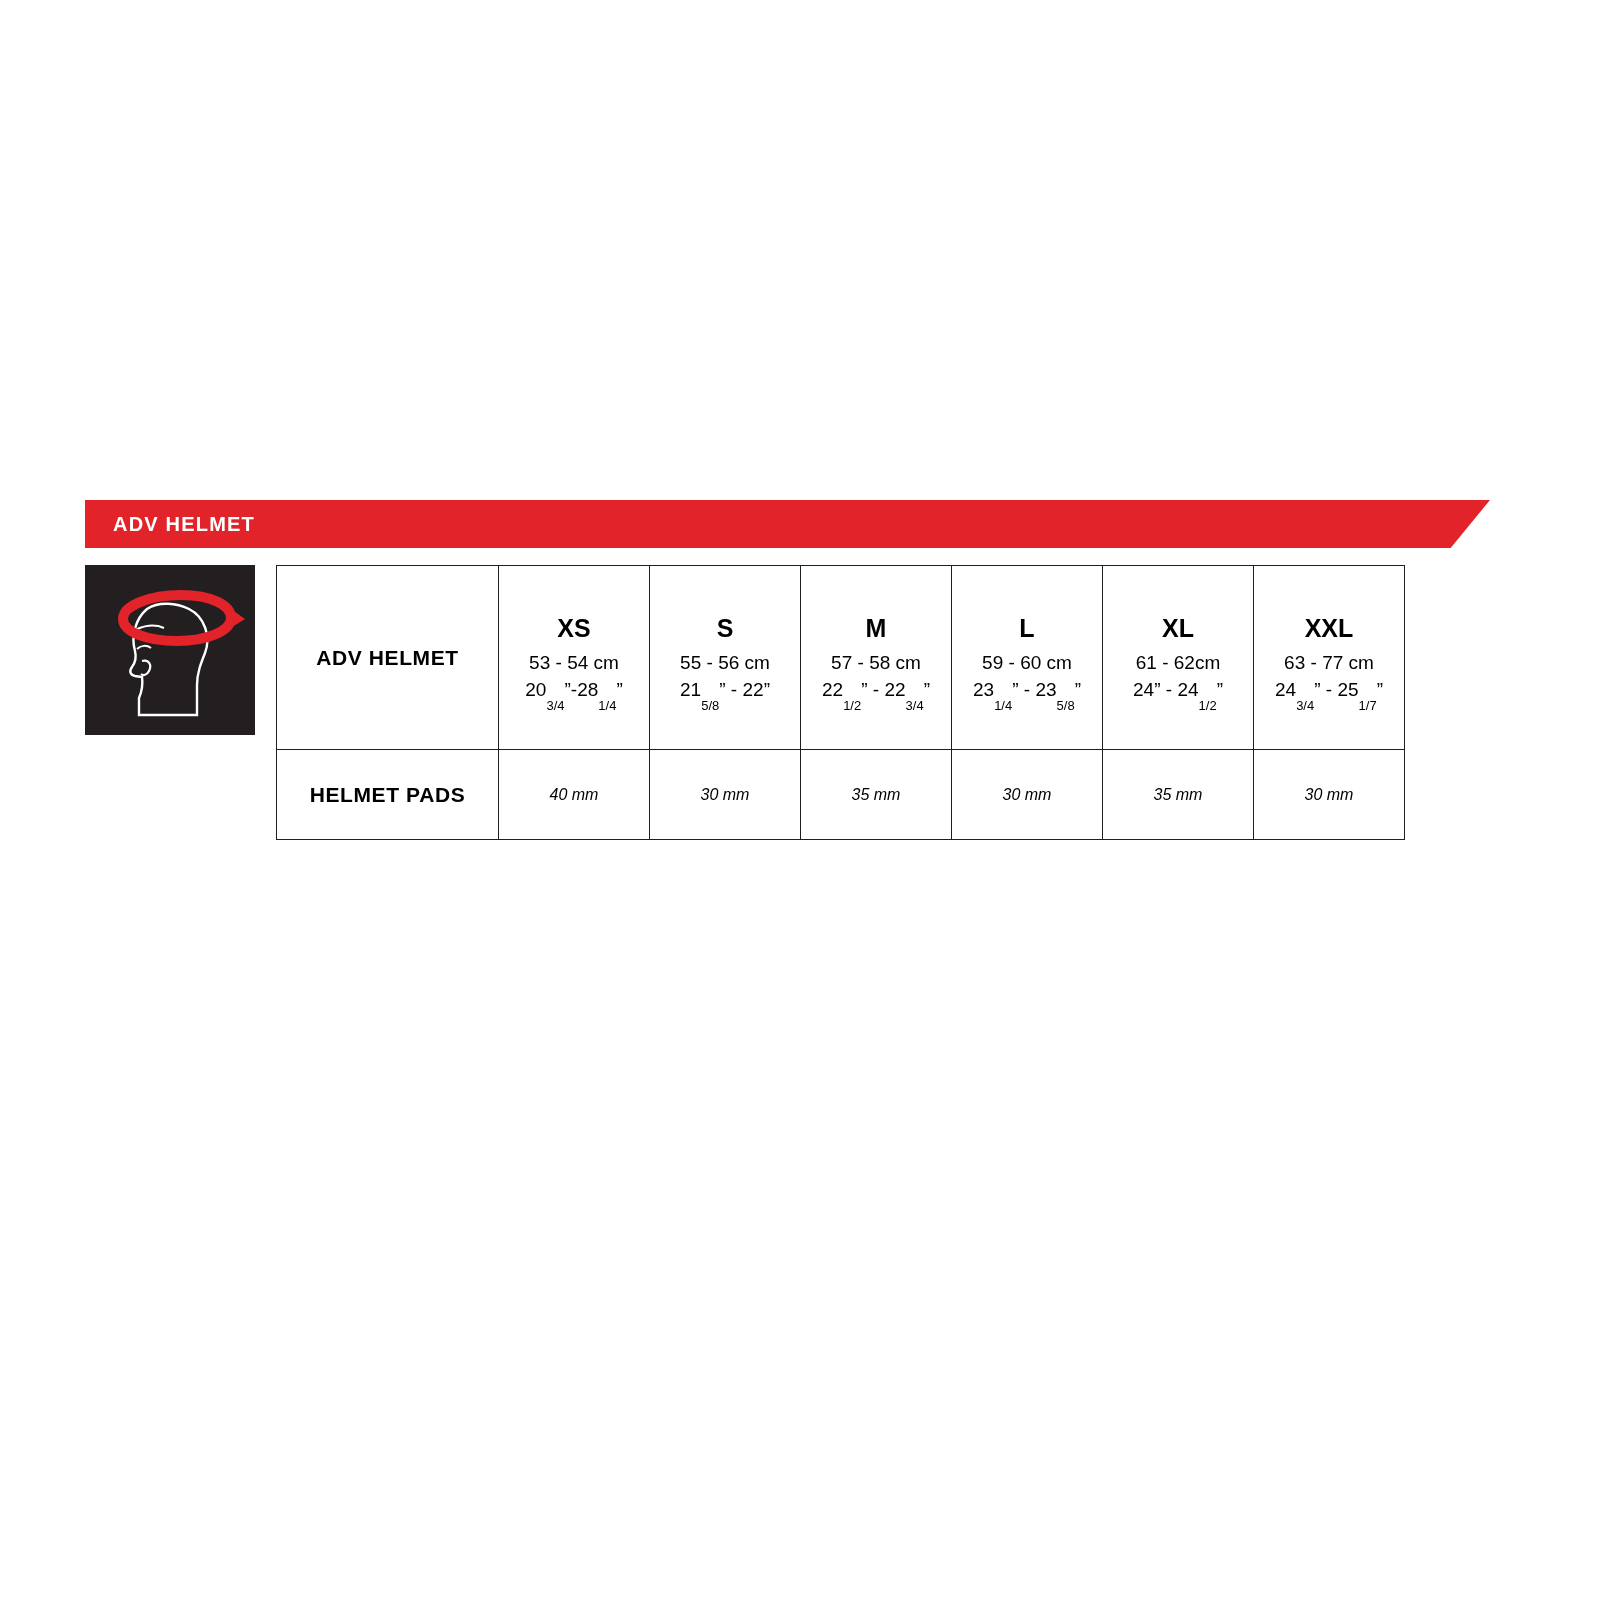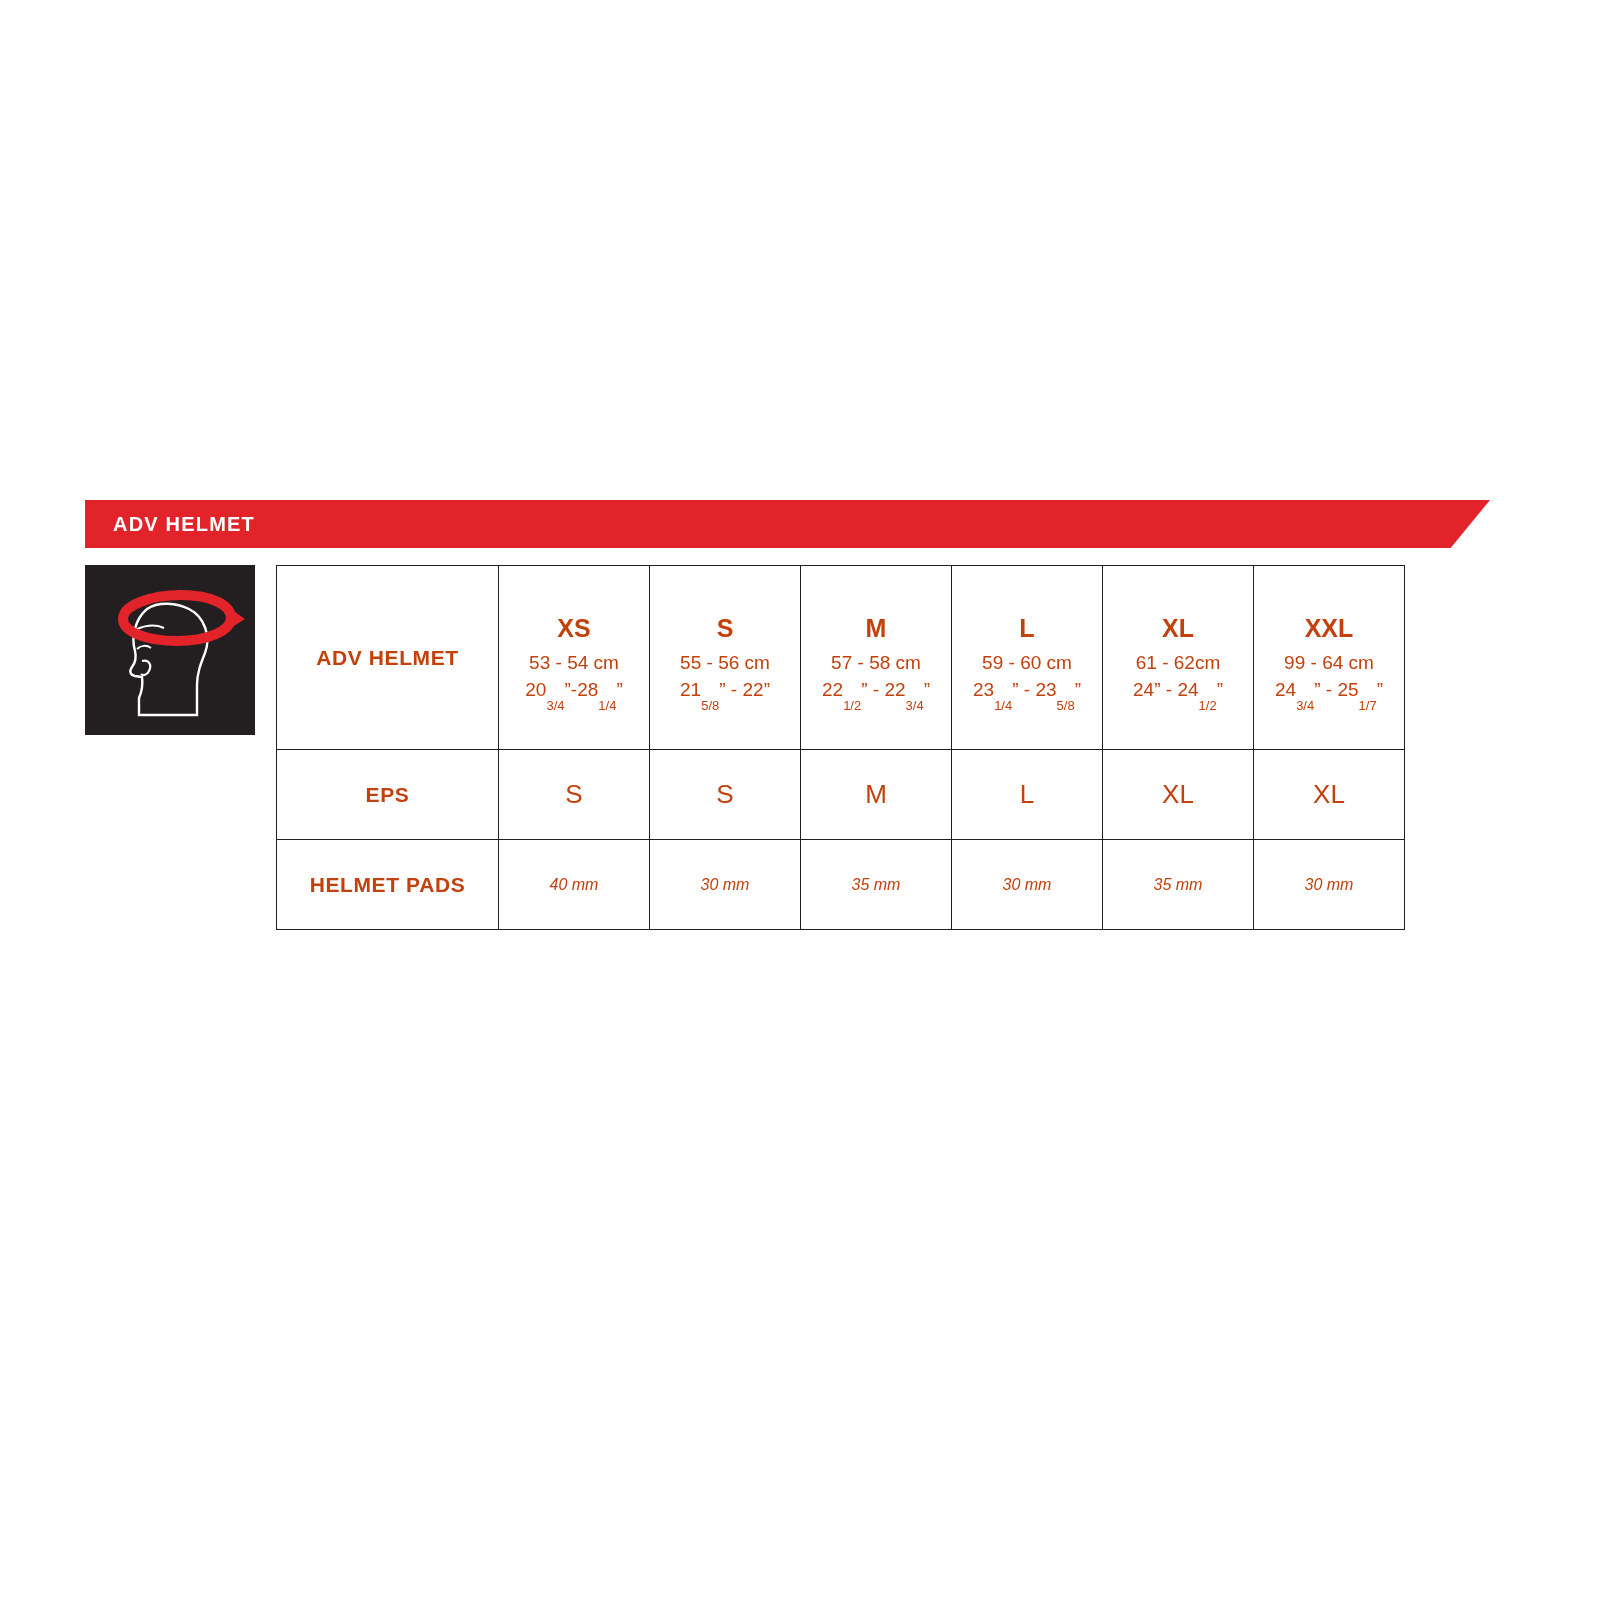--- a/index.html
+++ b/index.html
@@ -68,21 +68,21 @@
     top: 565px;
     width: 1128px;
     border-collapse: collapse;
     table-layout: fixed;
   }
   .size-table td {
     border: 1px solid #231f20;
     text-align: center;
     vertical-align: middle;
     font-family: "Liberation Sans", sans-serif;
-    color: #c2410c;
+    color: #000000;
   }
   .col-label { width: 222px; }
   .col-size  { width: 151px; }
 
   
   .row-head td { height: 175px; }
   .row-head .rowlabel {
     font-size: 21px;
     font-weight: bold;
     letter-spacing: 0.6px;
@@ -195,35 +195,26 @@
         </td>
 
         <td class="sizehead">
           <span class="sz">XL</span>
           <span class="cm">61 - 62cm</span>
           <span class="in"><span>24</span><span class="frac"></span><span>” - 24</span><span class="frac">1/2</span><span>”</span></span>
         </td>
 
         <td class="sizehead">
           <span class="sz">XXL</span>
-          <span class="cm">99 - 64 cm</span>
+          <span class="cm">63 - 77 cm</span>
           <span class="in"><span>24</span><span class="frac">3/4</span><span>” - 25</span><span class="frac">1/7</span><span>”</span></span>
         </td>
       </tr>
 
 
-      <tr class="row-body">
-        <td class="rowlabel">EPS</td>
-        <td class="val">S</td>
-        <td class="val">S</td>
-        <td class="val">M</td>
-        <td class="val">L</td>
-        <td class="val">XL</td>
-        <td class="val">XL</td>
-      </tr>
 
 
       <tr class="row-body pads">
         <td class="rowlabel">HELMET PADS</td>
         <td class="val">40 mm</td>
         <td class="val">30 mm</td>
         <td class="val">35 mm</td>
         <td class="val">30 mm</td>
         <td class="val">35 mm</td>
         <td class="val">30 mm</td>

